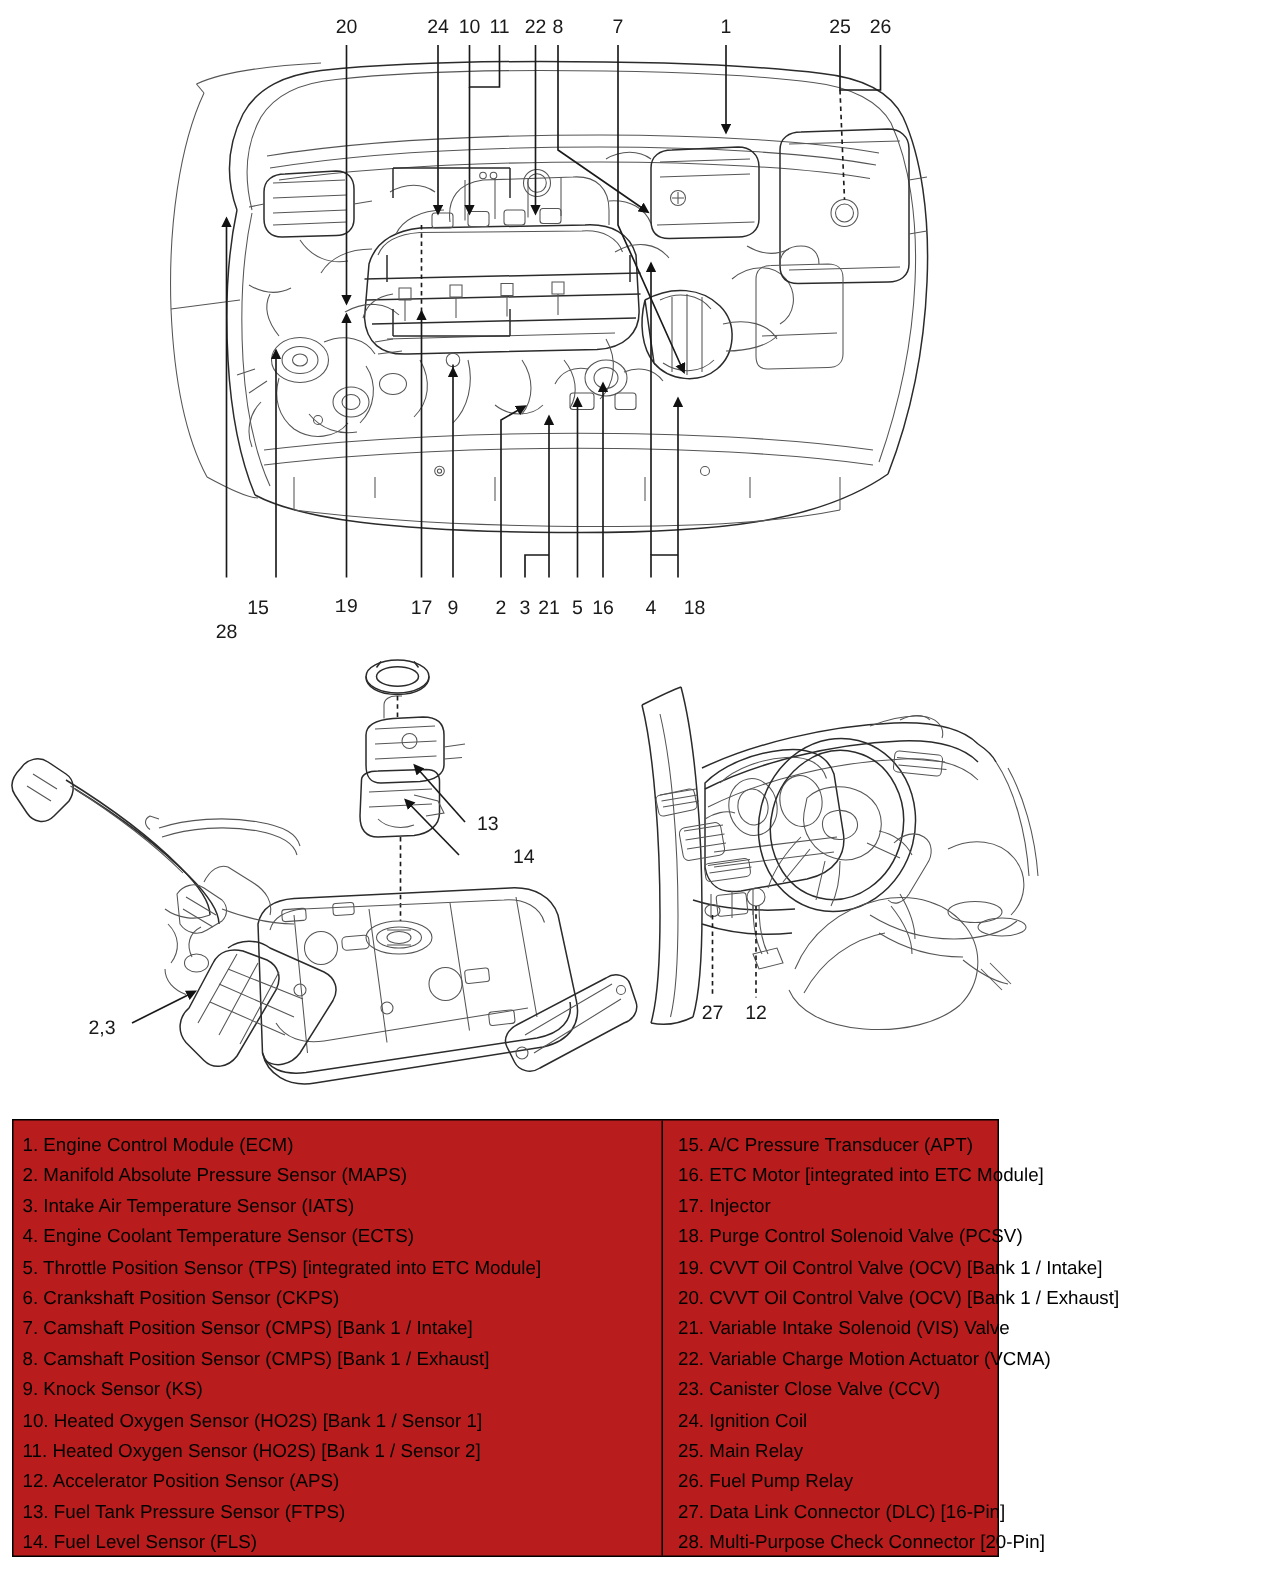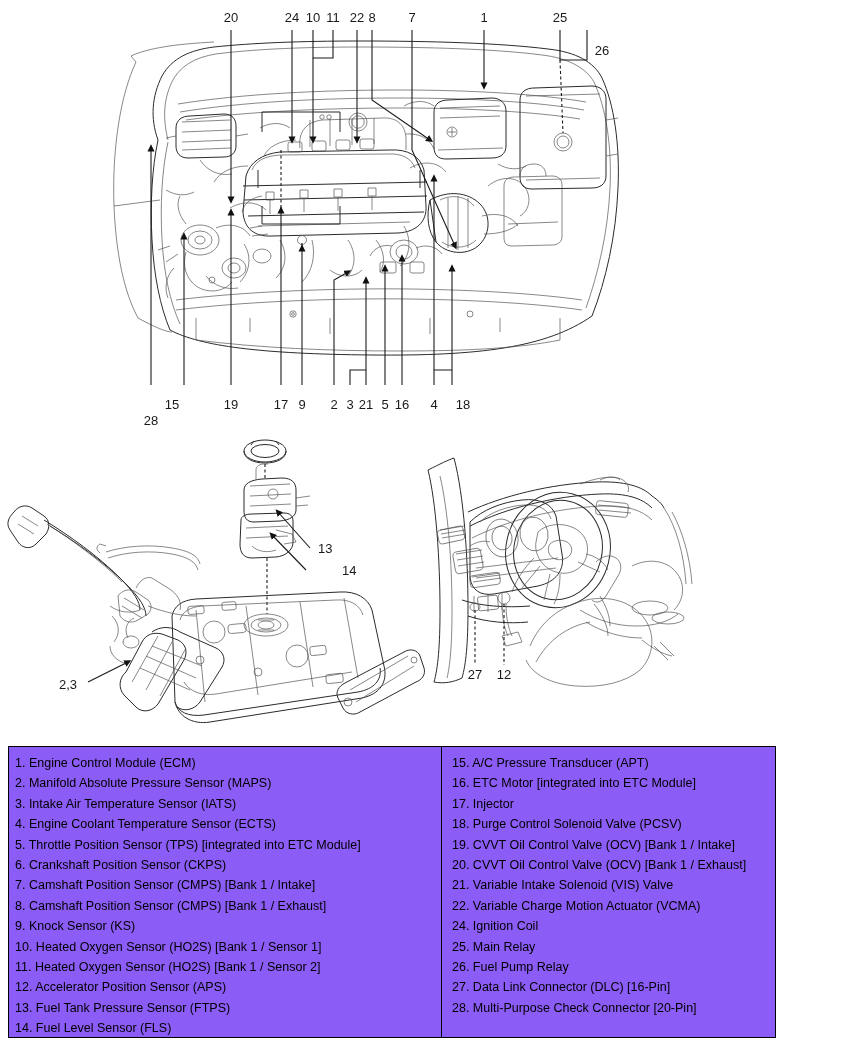--- a/index.html
+++ b/index.html
@@ -33,26 +33,26 @@
     white-space: nowrap;
     letter-spacing: 0px;
   }
   .callout.ctr { transform: translateX(-50%); text-align: center; }
 
   
   #legend {
     position: absolute;
     left: 8px;
     top: 746px;
-    width: 768px;
+    width: 658px;
     height: 292px;
     border: 1.5px solid #000000;
     box-sizing: border-box;
     display: flex;
-    background: #8b5cf6;
+    background: #b91c1c;
   }
   .legend-col {
     box-sizing: border-box;
     padding: 6px 0 4px 6px;
     flex: 0 0 auto;
   }
   .legend-col.left  { width: 433px; border-right: 1.5px solid #000000; }
   .legend-col.right { width: 384px; padding-left: 10px; }
   .legend-item {
     font-family: "Liberation Sans", sans-serif;
@@ -545,27 +545,27 @@
   <div>
     <span class="callout ctr" style="left:231px; top:11px;">20</span>
     <span class="callout ctr" style="left:292px; top:11px;">24</span>
     <span class="callout ctr" style="left:313px; top:11px;">10</span>
     <span class="callout ctr" style="left:333px; top:11px;">11</span>
     <span class="callout ctr" style="left:357px; top:11px;">22</span>
     <span class="callout ctr" style="left:372px; top:11px;">8</span>
     <span class="callout ctr" style="left:412px; top:11px;">7</span>
     <span class="callout ctr" style="left:484px; top:11px;">1</span>
     <span class="callout ctr" style="left:560px; top:11px;">25</span>
-    <span class="callout ctr" style="left:602px; top:11px;margin-top:33px;">26</span>
+    <span class="callout ctr" style="left:587px; top:11px;">26</span>
   </div>
 
   <div>
     <span class="callout ctr" style="left:151px; top:398px;margin-top:16px;">28</span>
     <span class="callout ctr" style="left:172px; top:398px;">15</span>
-    <span class="callout ctr" style="left:231px; top:398px;">19</span>
+    <span class="callout ctr" style="left:231px; top:398px;font-family:Liberation Mono, monospace;">19</span>
     <span class="callout ctr" style="left:281px; top:398px;">17</span>
     <span class="callout ctr" style="left:302px; top:398px;">9</span>
     <span class="callout ctr" style="left:334px; top:398px;">2</span>
     <span class="callout ctr" style="left:350px; top:398px;">3</span>
     <span class="callout ctr" style="left:366px; top:398px;">21</span>
     <span class="callout ctr" style="left:385px; top:398px;">5</span>
     <span class="callout ctr" style="left:402px; top:398px;">16</span>
     <span class="callout ctr" style="left:434px; top:398px;">4</span>
     <span class="callout ctr" style="left:452px; top:398px;margin-left:11px;">18</span>
   </div>
@@ -600,20 +600,21 @@
     </div>
     <div class="legend-col right">
       <div class="legend-item">15. A/C Pressure Transducer (APT)</div>
       <div class="legend-item">16. ETC Motor [integrated into ETC Module]</div>
       <div class="legend-item">17. Injector</div>
       <div class="legend-item">18. Purge Control Solenoid Valve (PCSV)</div>
       <div class="legend-item">19. CVVT Oil Control Valve (OCV) [Bank 1 / Intake]</div>
       <div class="legend-item">20. CVVT Oil Control Valve (OCV) [Bank 1 / Exhaust]</div>
       <div class="legend-item">21. Variable Intake Solenoid (VIS) Valve</div>
       <div class="legend-item">22. Variable Charge Motion Actuator (VCMA)</div>
+      <div class="legend-item">23. Canister Close Valve (CCV)</div>
       <div class="legend-item">24. Ignition Coil</div>
       <div class="legend-item">25. Main Relay</div>
       <div class="legend-item">26. Fuel Pump Relay</div>
       <div class="legend-item">27. Data Link Connector (DLC) [16-Pin]</div>
       <div class="legend-item">28. Multi-Purpose Check Connector [20-Pin]</div>
     </div>
   </div>
 
 </div>
 

